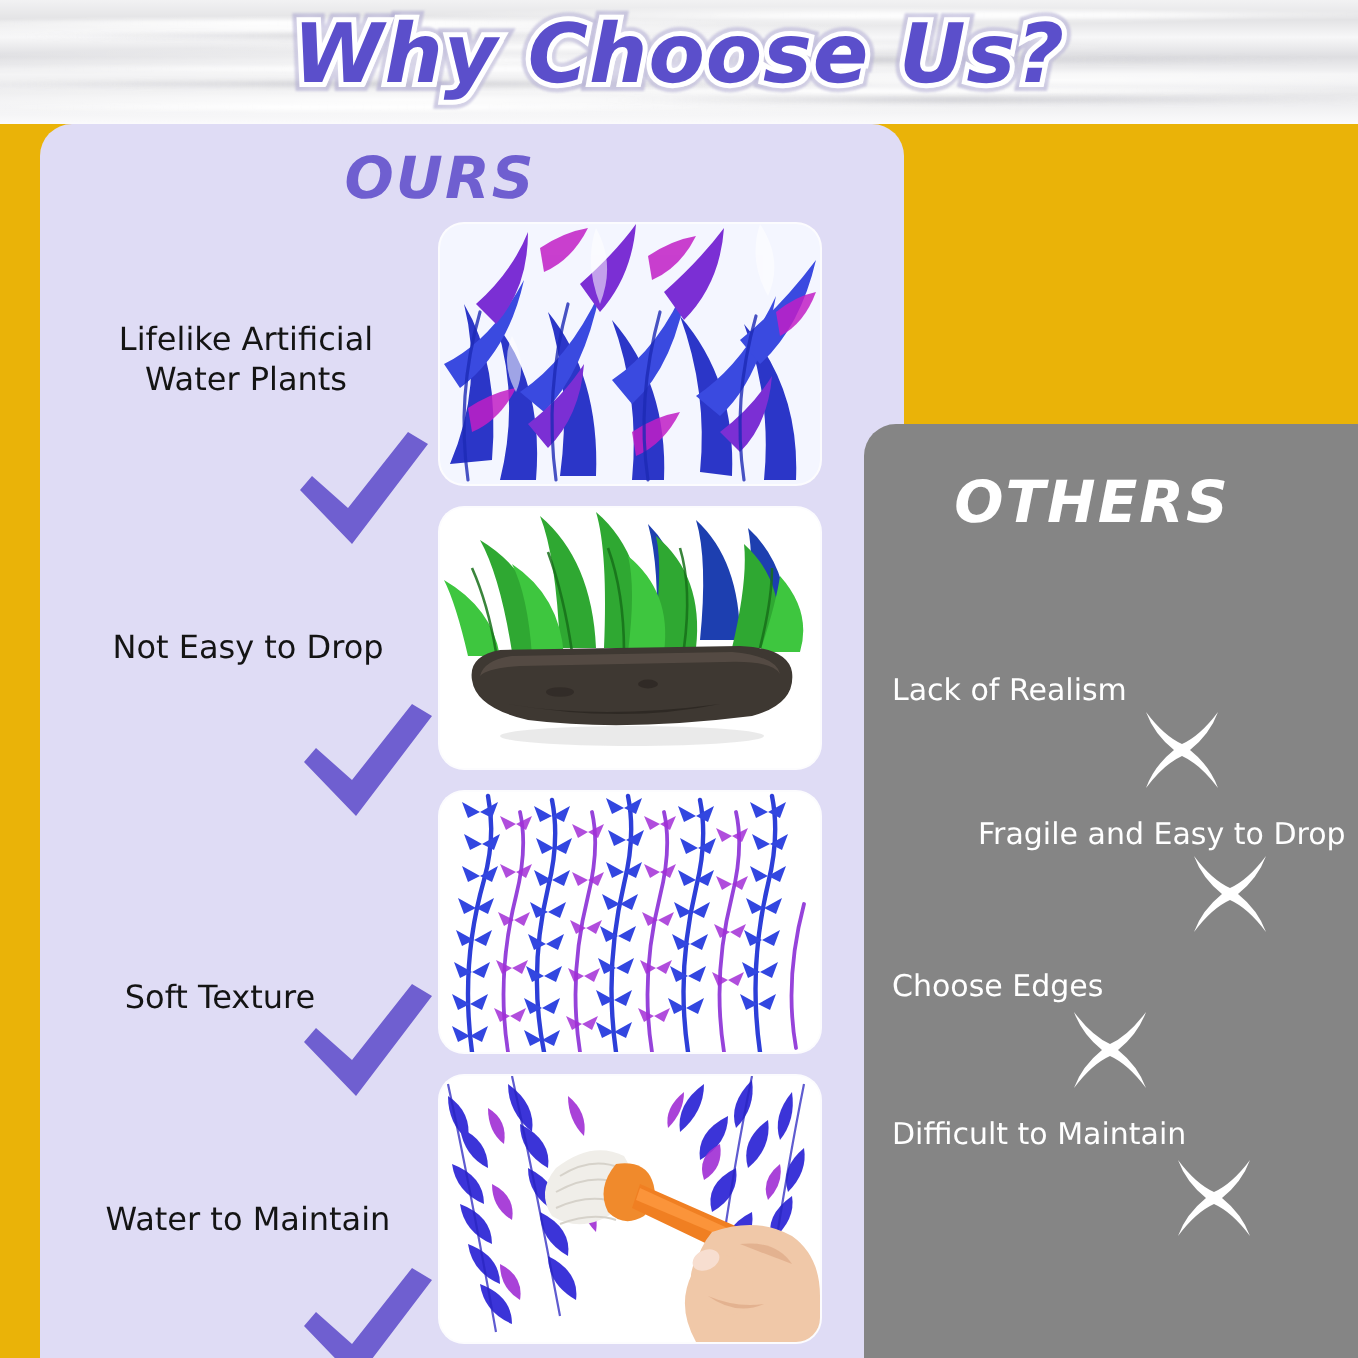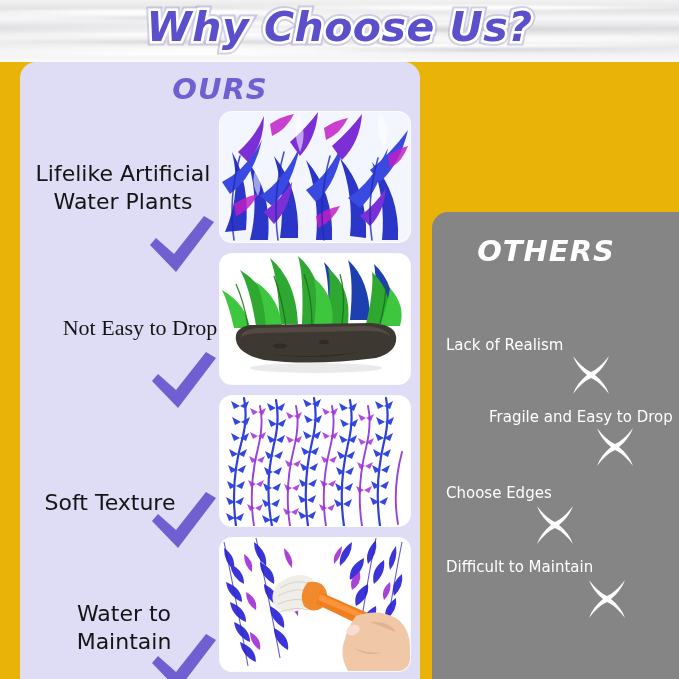--- a/index.html
+++ b/index.html
@@ -83,39 +83,40 @@
     filter: blur(0.6px);
   }
 
   
   #ours-panel {
     position: absolute;
     left: 20px; top: 62px;
     width: 400px; height: 617px;
     background: #dfdcf5;
     border-radius: 16px 16px 0 0;
+    padding-left: 32px;
   }
   #ours-title {
     position: absolute;
     left: 0; top: 10px;
     width: 400px;
     text-align: center;
     font-family: "DejaVu Sans", sans-serif;
     font-size: 29px;
     font-weight: bold;
     font-style: italic;
     letter-spacing: 1px;
     color: #6F5FD0;
   }
 
   .ours-row { position: absolute; left: 0; width: 400px; }
   .ours-label {
     position: absolute;
     font-family: "DejaVu Sans", sans-serif;
-    font-size: 22px;
+    font-size: 16px;
     color: #141414;
     line-height: 1.25;
     text-align: center;
     white-space: pre-line;
   }
   .ours-check { position: absolute; }
   .photo {
     position: absolute;
     border-radius: 12px;
     overflow: hidden;
@@ -234,21 +235,21 @@
               <path d="M78 2 Q88 20 80 40 Q72 20 78 2 Z"></path>
               <path d="M160 0 Q172 18 164 36 Q154 18 160 0 Z"></path>
               <path d="M36 56 Q44 70 38 84 Q30 70 36 56 Z"></path>
             </g>
           </g>
         </svg>
       </div>
     </div>
 
     <div class="ours-row">
-      <div class="ours-label" style="left:22px; top:252px; width:196px;font-family:Liberation Serif, serif;">Not Easy to Drop</div>
+      <div class="ours-label" style="left:6px; top:252px; width:196px;">Not Easy to Drop</div>
       <div class="ours-check" style="left:128px; top:288px;">
         <svg width="72" height="62" viewBox="0 0 72 62">
           <path d="M4 31 L10 24 L28 40 L58 2 L68 8 L30 58 Z" fill="#6F5FD0"></path>
         </svg>
       </div>
       <div class="photo" style="left:200px; top:192px; width:190px; height:130px;">
         <svg width="190" height="130" viewBox="0 0 190 130">
           <rect width="190" height="130" fill="#ffffff"></rect>
           <g fill="#1d3fb0">
             <path d="M108 68 Q110 30 104 8 Q124 28 126 68 Z"></path>

